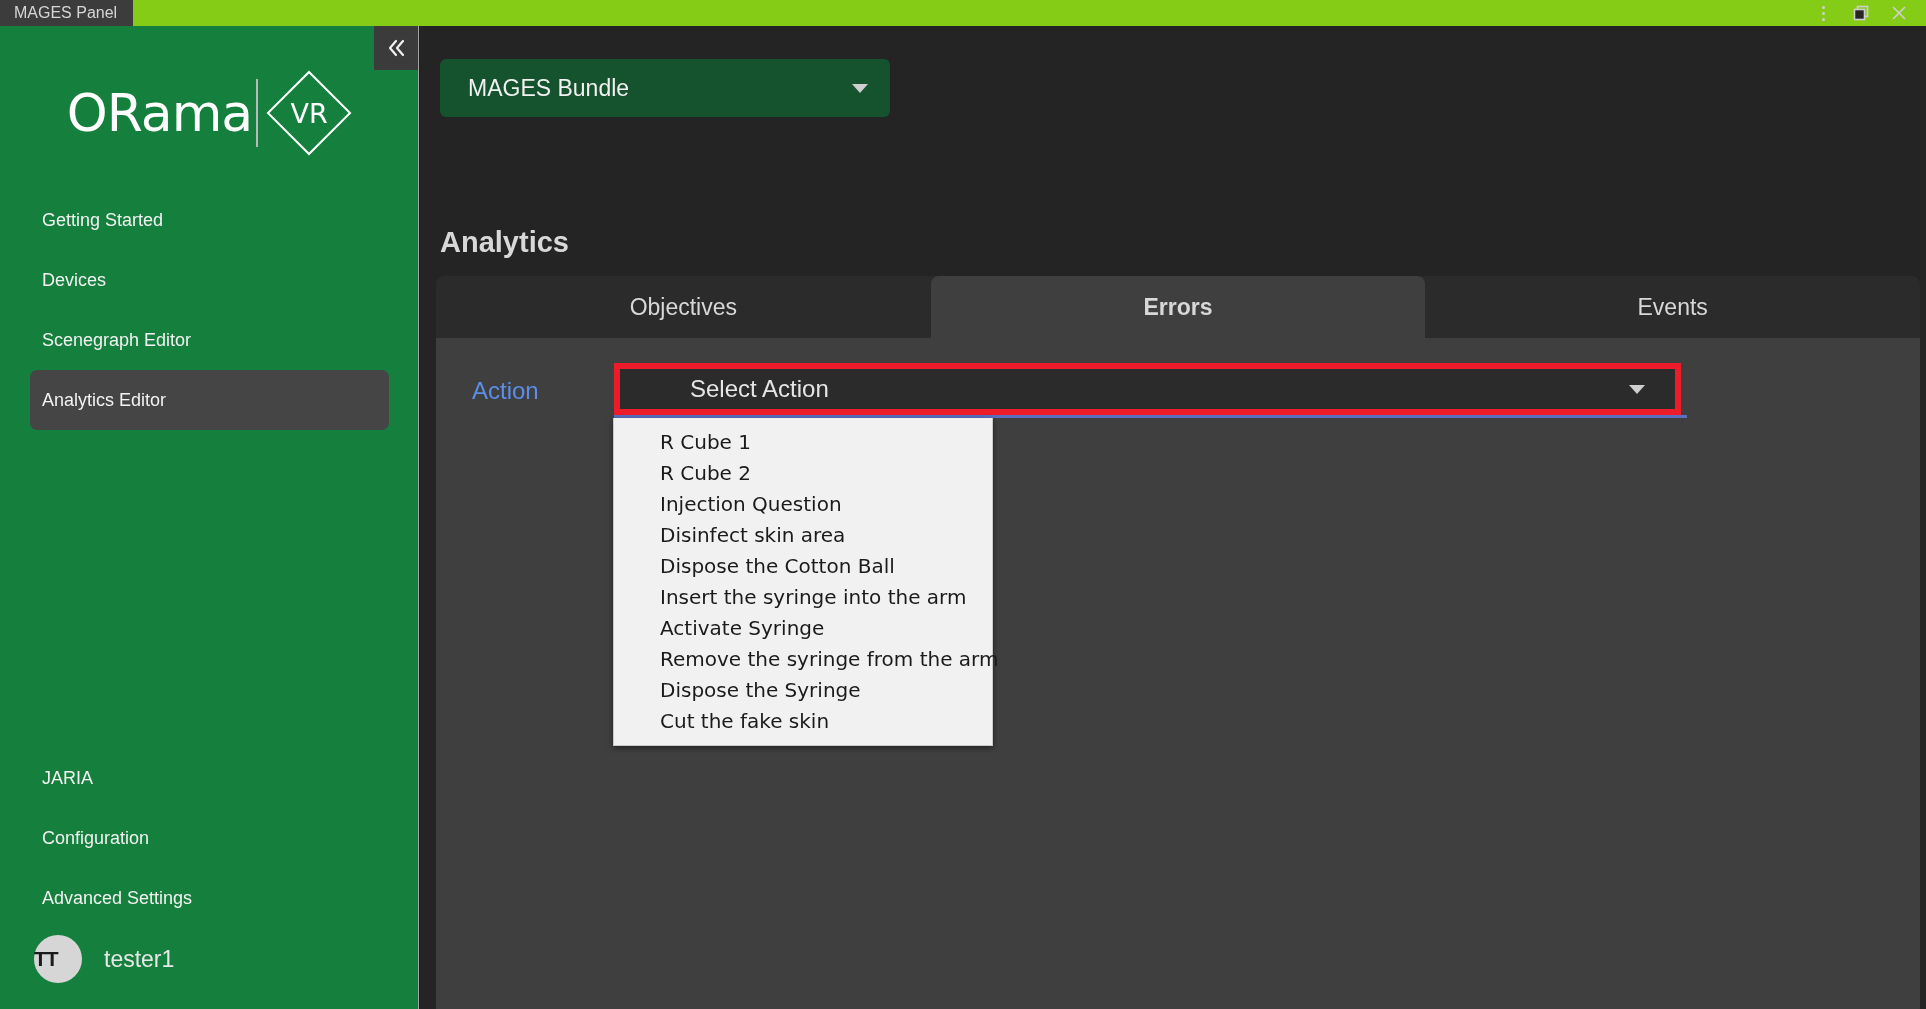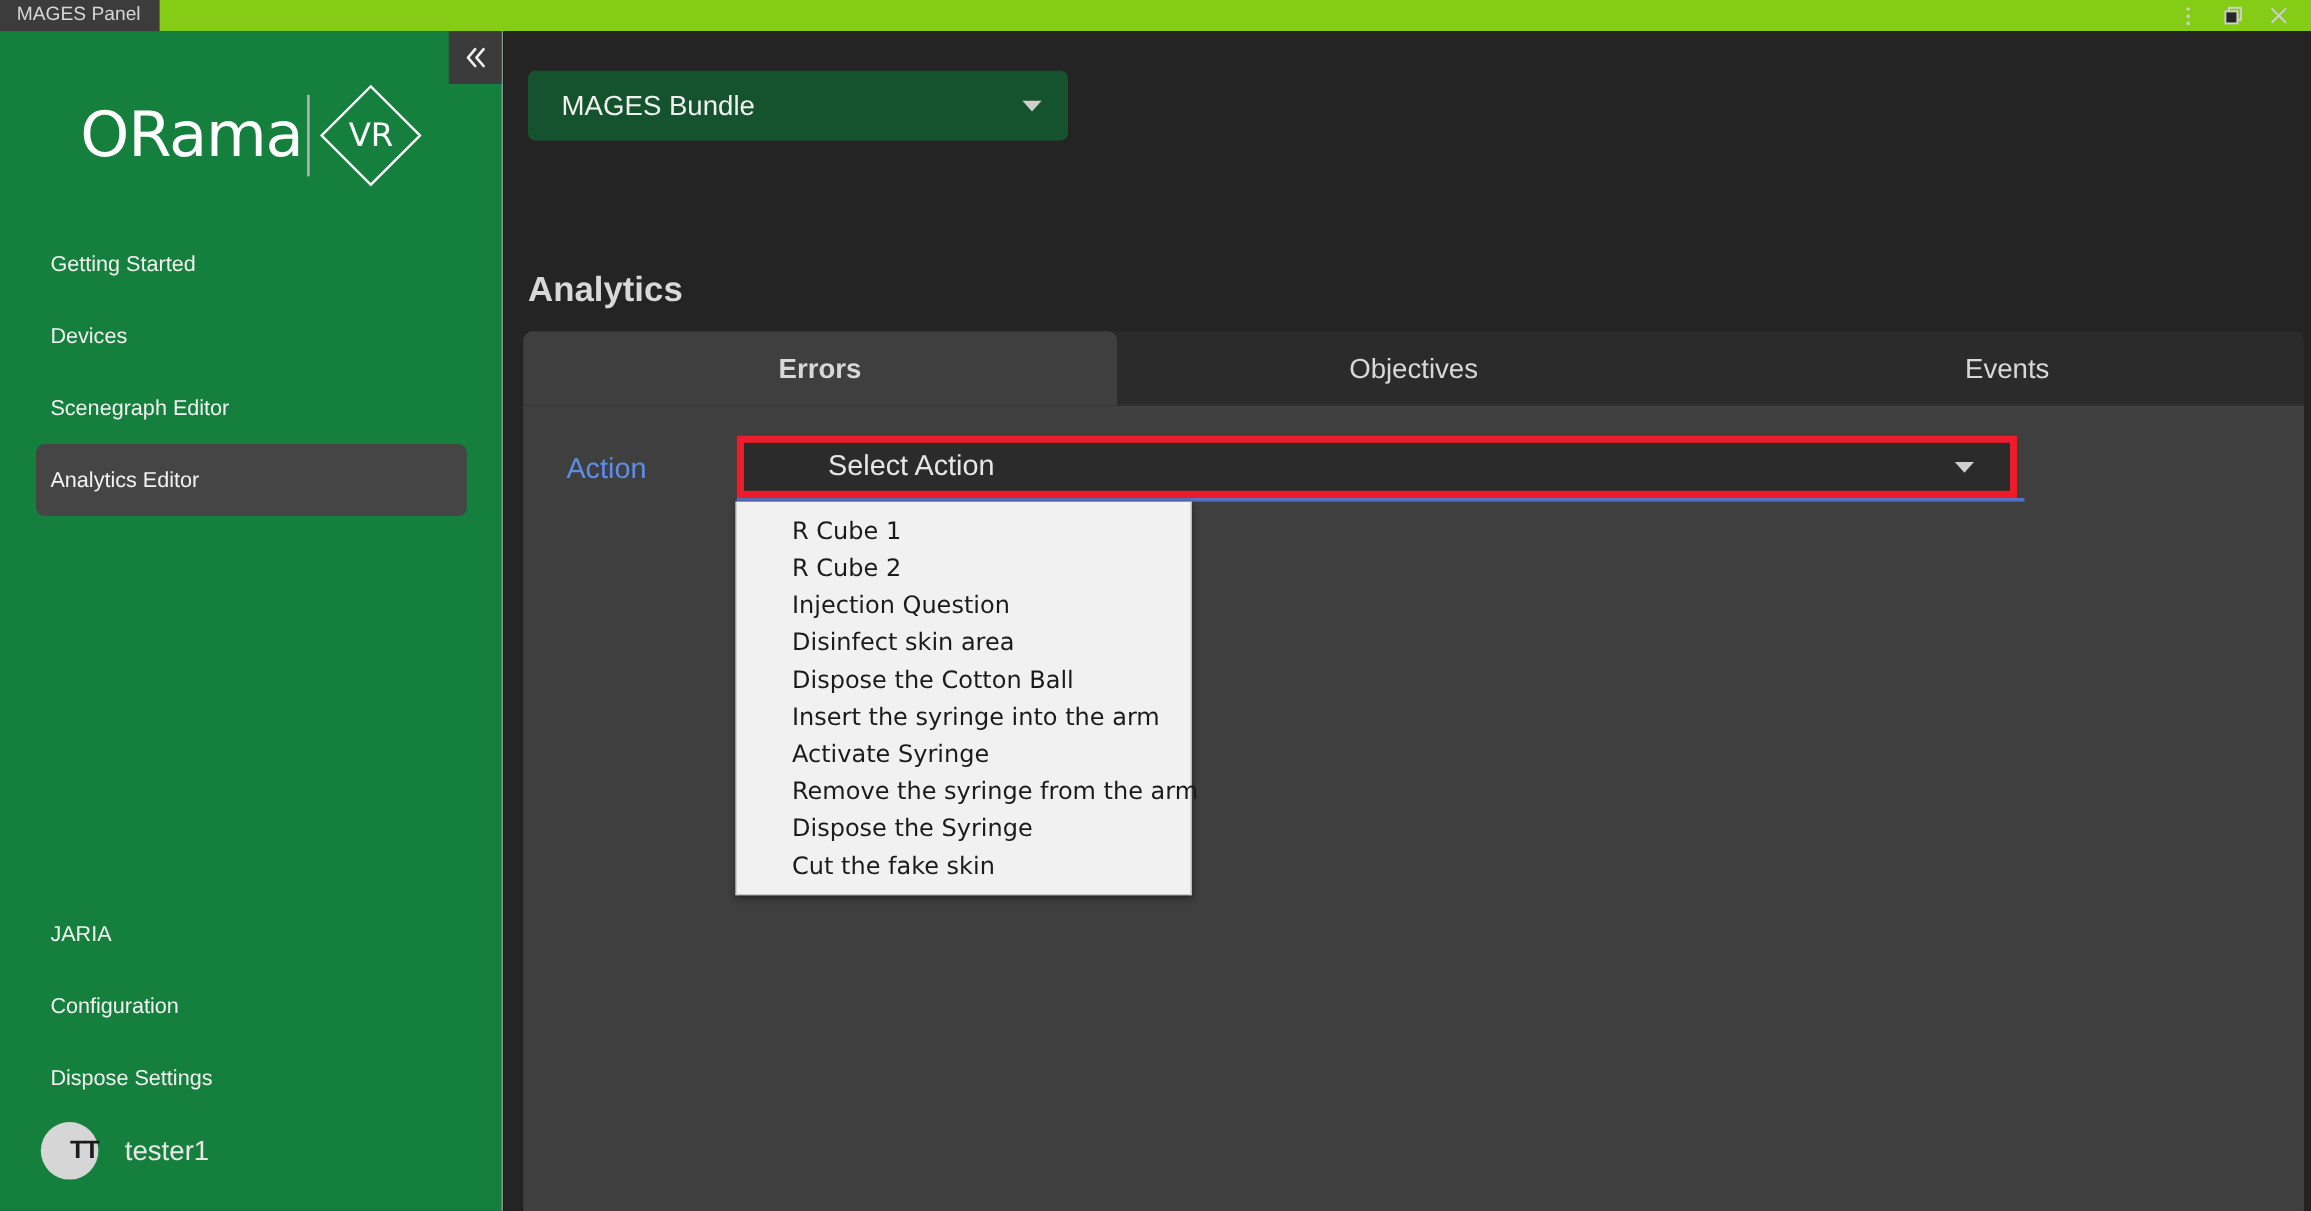--- a/index.html
+++ b/index.html
@@ -88,21 +88,21 @@
   }
   .nav-item.active { background: #454545; }
 
   #user-row {
     position: absolute; left: 34px; bottom: 26px;
     display: flex; align-items: center; gap: 22px;
   }
   #avatar {
     width: 48px; height: 48px; border-radius: 50%;
     background: #d6d6d6; color: #1b1b1b;
-    display: flex; align-items: center; justify-content: flex-end;
+    display: flex; align-items: center; justify-content: flex-start;
     font-size: 21px; font-weight: bold; letter-spacing: -1px;
   }
   #user-name { color: #e8e8e8; font-size: 23px; }
 
   
   #main {
     position: absolute; left: 420px; top: 26px;
     width: 1506px; height: 983px;
     background: #242424;
   }
@@ -261,21 +261,21 @@
   </div>
 
   <div class="nav-list" style="top:722px">
     <div class="nav-item">
       <span>JARIA</span>
     </div>
     <div class="nav-item">
       <span>Configuration</span>
     </div>
     <div class="nav-item">
-      <span>Dispose Settings</span>
+      <span>Advanced Settings</span>
     </div>
   </div>
 
   <div id="user-row">
     <div id="avatar">
       <span>TT</span>
     </div>
     <span id="user-name">tester1</span>
   </div>
 </div>
@@ -283,25 +283,25 @@
 <div id="main">
 
   <div id="bundle-select">
     <span class="lbl">MAGES Bundle</span>
     <span class="caret"></span>
   </div>
 
   <div id="analytics-title">Analytics</div>
 
   <div id="tabs">
+    <div class="tab">
+      <span>Objectives</span>
+    </div>
     <div class="tab active">
       <span>Errors</span>
-    </div>
-    <div class="tab">
-      <span>Objectives</span>
     </div>
     <div class="tab">
       <span>Events</span>
     </div>
   </div>
 
   <div id="panel">
 
     <div id="action-label">Action</div>
 

